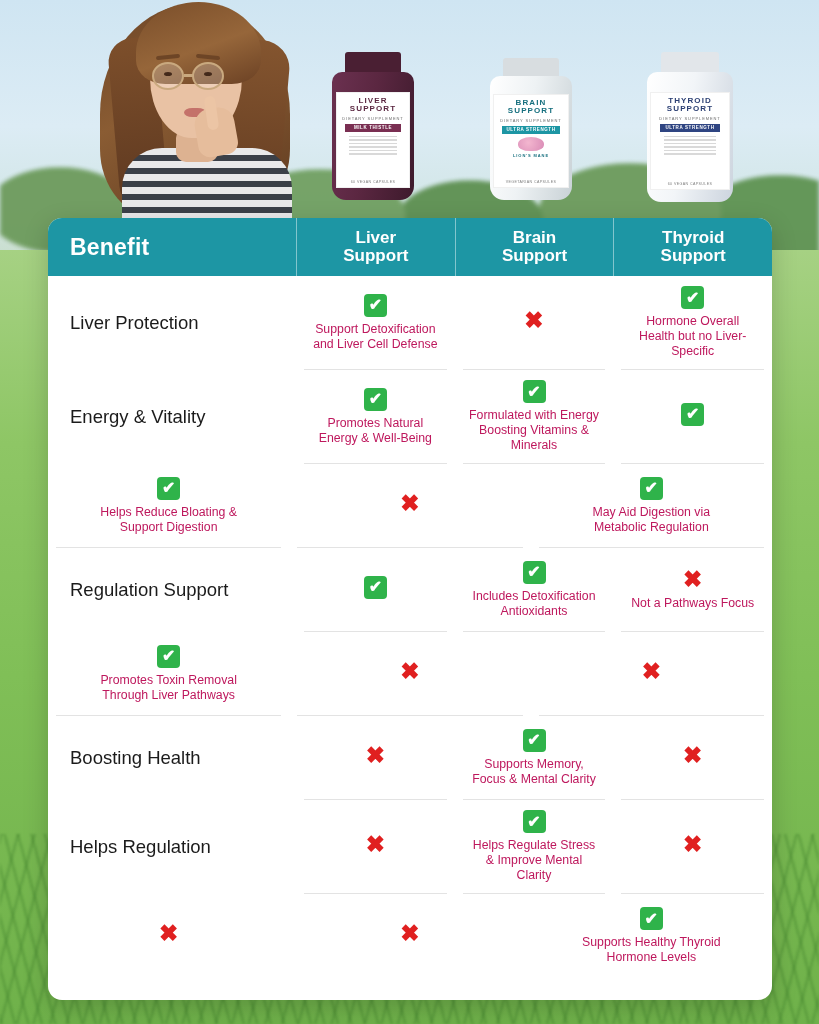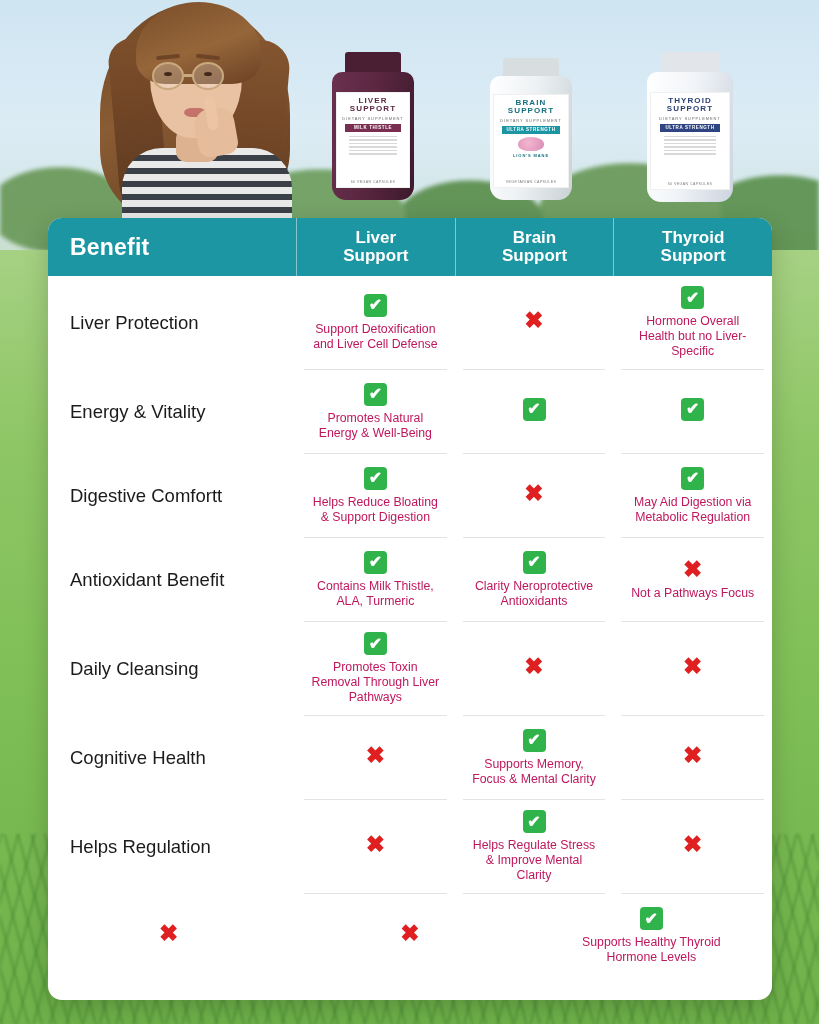--- a/index.html
+++ b/index.html
@@ -304,69 +304,67 @@
           </div>
         </div>
         <div class="row">
           <div class="c0">Energy &amp; Vitality</div>
           <div class="cell">
             <div class="mark tick">✔</div>
             <div class="desc">Promotes Natural Energy &amp; Well-Being</div>
           </div>
           <div class="cell">
             <div class="mark tick">✔</div>
-          </div>
-          <div class="cell">
-            <div class="mark tick">✔</div>
-          </div>
-        </div>
-        <div class="row">
-          <div class="c0">Digestive Comfortt</div>
+            <div class="desc">Formulated with Energy Boosting Vitamins &amp; Minerals</div>
+          </div>
+          <div class="cell">
+            <div class="mark tick">✔</div>
+          </div>
+        </div>
+        <div class="row">
           <div class="cell">
             <div class="mark tick">✔</div>
             <div class="desc">Helps Reduce Bloating &amp; Support Digestion</div>
           </div>
           <div class="cell">
             <div class="mark cross">✖</div>
           </div>
           <div class="cell">
             <div class="mark tick">✔</div>
             <div class="desc">May Aid Digestion via Metabolic Regulation</div>
           </div>
         </div>
         <div class="row">
-          <div class="c0">Antioxidant Benefit</div>
-          <div class="cell">
-            <div class="mark tick">✔</div>
-            <div class="desc">Contains Milk Thistle, ALA, Turmeric</div>
-          </div>
-          <div class="cell">
-            <div class="mark tick">✔</div>
-            <div class="desc">Clarity Neroprotective Antioxidants</div>
+          <div class="c0">Regulation Support</div>
+          <div class="cell">
+            <div class="mark tick">✔</div>
+          </div>
+          <div class="cell">
+            <div class="mark tick">✔</div>
+            <div class="desc">Includes Detoxification Antioxidants</div>
           </div>
           <div class="cell">
             <div class="mark cross">✖</div>
             <div class="desc">Not a Pathways Focus</div>
           </div>
         </div>
         <div class="row">
-          <div class="c0">Daily Cleansing</div>
           <div class="cell">
             <div class="mark tick">✔</div>
             <div class="desc">Promotes Toxin Removal Through Liver Pathways</div>
           </div>
           <div class="cell">
             <div class="mark cross">✖</div>
           </div>
           <div class="cell">
             <div class="mark cross">✖</div>
           </div>
         </div>
         <div class="row">
-          <div class="c0">Cognitive Health</div>
+          <div class="c0">Boosting Health</div>
           <div class="cell">
             <div class="mark cross">✖</div>
           </div>
           <div class="cell">
             <div class="mark tick">✔</div>
             <div class="desc">Supports Memory, Focus &amp; Mental Clarity</div>
           </div>
           <div class="cell">
             <div class="mark cross">✖</div>
           </div>

